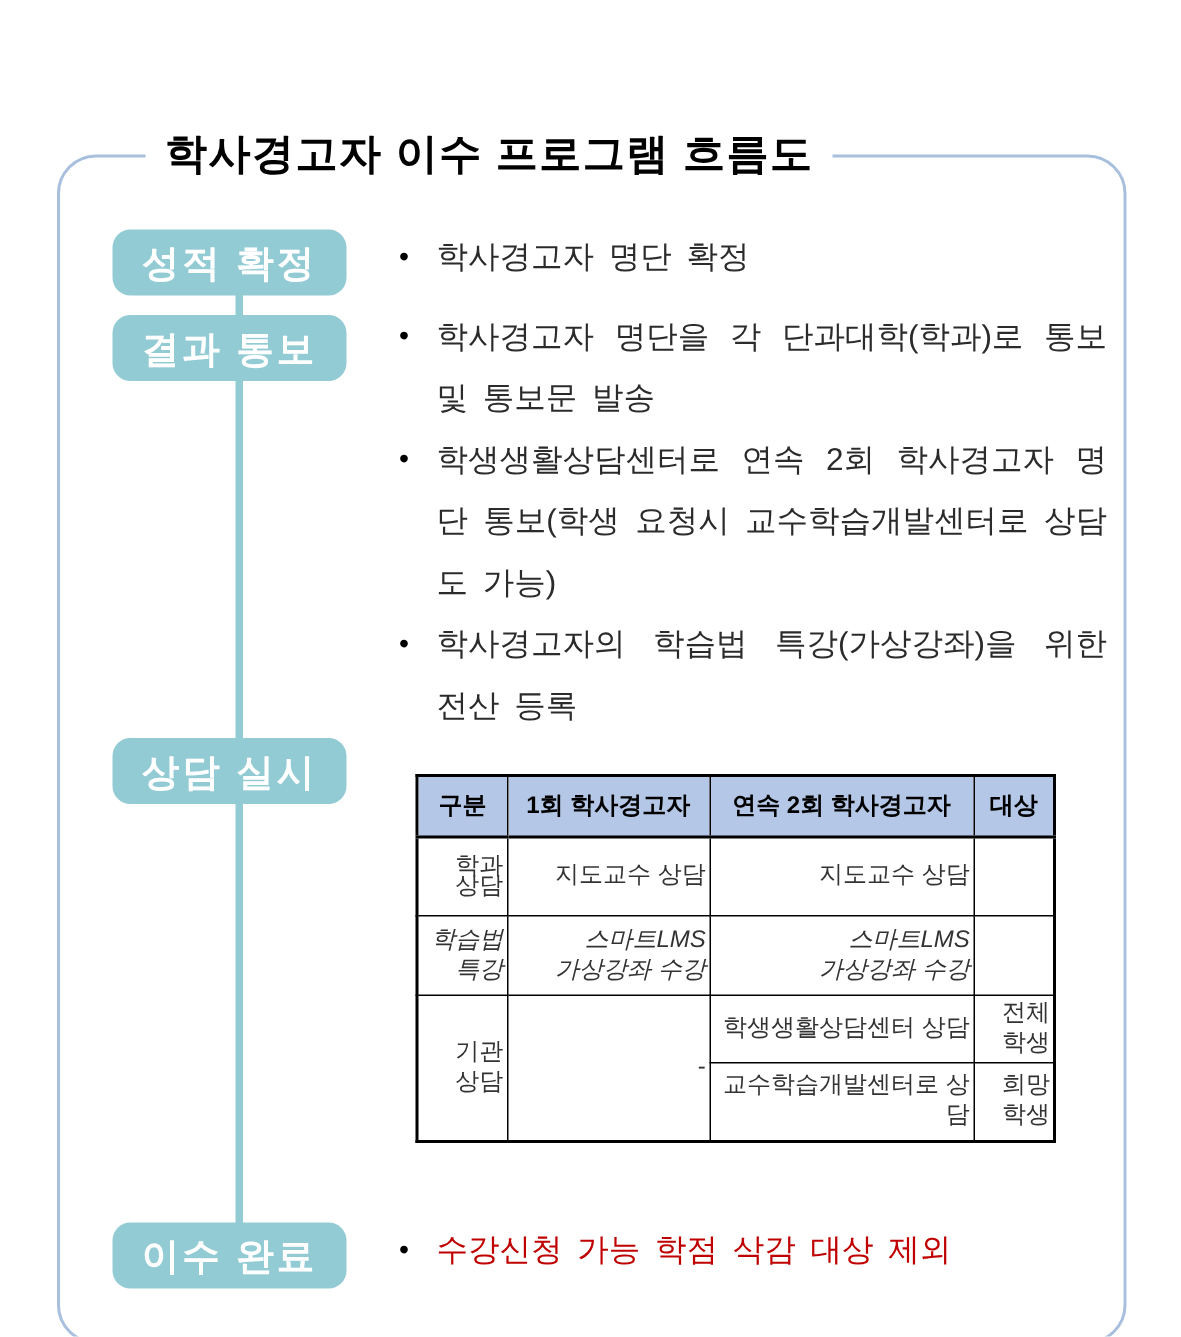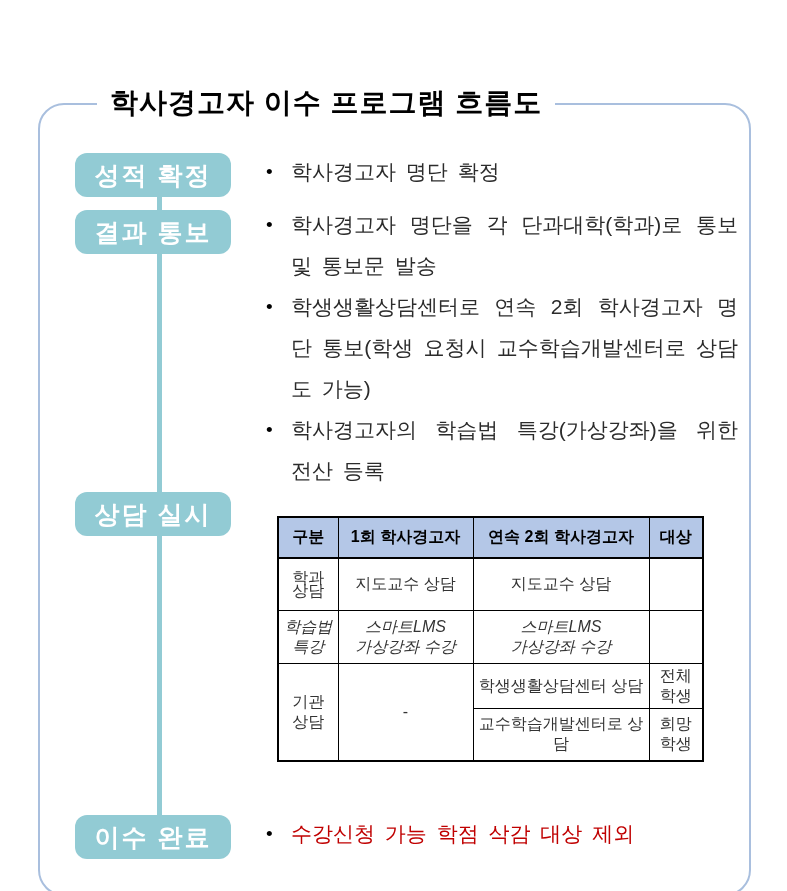--- a/index.html
+++ b/index.html
@@ -112,20 +112,21 @@
   table.ctable th {
     background: #b4c7e7;
     color: #000000;
     font-weight: bold;
     border-bottom: 2px solid #000000;
   }
   table.ctable td {
     color: #333333;
     font-weight: normal;
     line-height: 1.25;
+    text-align: right;
   }
   td.rowlabel.tight { line-height: 0.82; }
   .col-c1 { width: 60px; }
   .col-c2 { width: 135px; }
   .col-c3 { width: 176px; }
   .col-c4 { width: 54px; }
   tr.h-head  { height: 41px; }
   tr.h-r1 { height: 52px; }
   tr.h-r2 { height: 53px; font-style: italic; }
   tr.h-r3 { height: 45px; }

